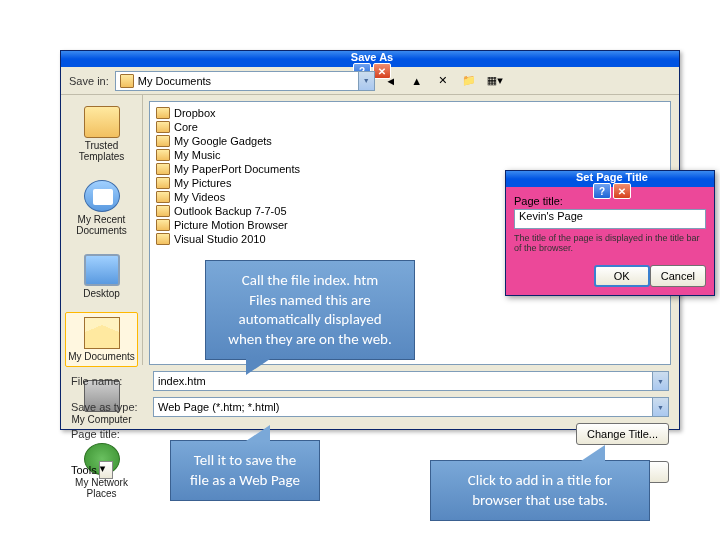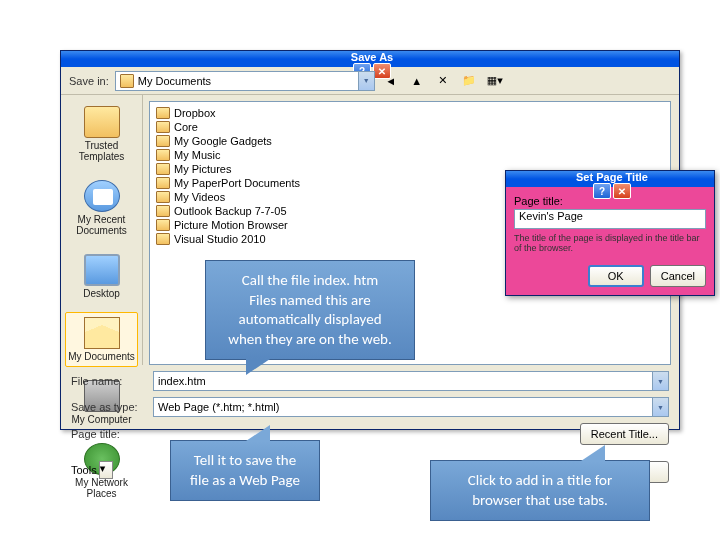--- a/index.html
+++ b/index.html
@@ -53,21 +53,21 @@
   .tools-row { display: flex; align-items: center; justify-content: space-between; padding: 0 10px 8px; }
   .tools-dd { display: flex; align-items: center; gap: 2px; }
   .tools-dd .sq { width: 14px; height: 18px; background: linear-gradient(to bottom, #fff, #ece9d8); border: 1px solid #888; }
   
   
   .sub-dialog { position: absolute; top: 170px; right: 5px; width: 210px; background: #ec4899; border: 1px solid #0a246a; box-shadow: 2px 2px 6px rgba(0,0,0,0.4); z-index: 5; }
   .sub-body { padding: 8px; }
   .sub-body .input-line { display: flex; flex-direction: column; gap: 2px; margin-bottom: 4px; }
   .text-input { height: 20px; background: #fff; border: 1px solid #7f9db9; padding: 0 4px; }
   .hint { font-size: 9px; color: #333; margin-bottom: 12px; }
-  .sub-btns { display: flex; gap: 6px; justify-content: flex-end; }
+  .sub-btns { display: flex; justify-content: flex-end; }
   
   
   .callout { position: absolute; background: linear-gradient(to bottom, #7aa8d8, #5888c0); color: #fff; border: 1px solid #3a6090; padding: 10px 14px; font-family: Calibri, Arial, sans-serif; font-size: 15px; text-align: center; line-height: 1.3; }
   .callout::after { content: ""; position: absolute; width: 0; height: 0; border-style: solid; }
   .co1 { top: 260px; left: 205px; width: 210px; }
   .co1::after { bottom: -16px; left: 40px; border-width: 16px 24px 0 0; border-color: #5888c0 transparent transparent transparent; }
   .co2 { top: 440px; left: 170px; width: 150px; }
   .co2::after { top: -16px; left: 75px; border-width: 0 0 16px 24px; border-color: transparent transparent #7aa8d8 transparent; }
   .co3 { top: 460px; left: 430px; width: 220px; }
   .co3::after { top: -16px; left: 150px; border-width: 0 0 16px 24px; border-color: transparent transparent #7aa8d8 transparent; }
@@ -137,25 +137,25 @@
       <div class="file-item">
           <span class="fi-icon"></span>
           <span>My Google Gadgets</span>
         </div>
       <div class="file-item">
           <span class="fi-icon"></span>
           <span>My Music</span>
         </div>
       <div class="file-item">
           <span class="fi-icon"></span>
+          <span>My PaperPort Documents</span>
+        </div>
+      <div class="file-item">
+          <span class="fi-icon"></span>
           <span>My Pictures</span>
-        </div>
-      <div class="file-item">
-          <span class="fi-icon"></span>
-          <span>My PaperPort Documents</span>
         </div>
       <div class="file-item">
           <span class="fi-icon"></span>
           <span>My Videos</span>
         </div>
       <div class="file-item">
           <span class="fi-icon"></span>
           <span>Outlook Backup 7-7-05</span>
         </div>
       <div class="file-item">
@@ -179,21 +179,21 @@
     <div class="field-row">
       <span class="label">Save as type:</span>
       <div class="combo">
         <span>Web Page (*.htm; *.html)</span>
         <span class="dd-arrow"></span>
       </div>
     </div>
     <div class="field-row">
       <span class="label">Page title:</span>
       <span style="flex:1"></span>
-      <button class="btn">Recent Title...</button>
+      <button class="btn">Change Title...</button>
     </div>
   </div>
   <div class="tools-row">
     <div class="tools-dd">
       <span>Tools</span>
       <span class="sq">▾</span>
     </div>
     <div class="bottom-btns">
       <button class="btn primary">Save</button>
       <button class="btn">Cancel</button>

